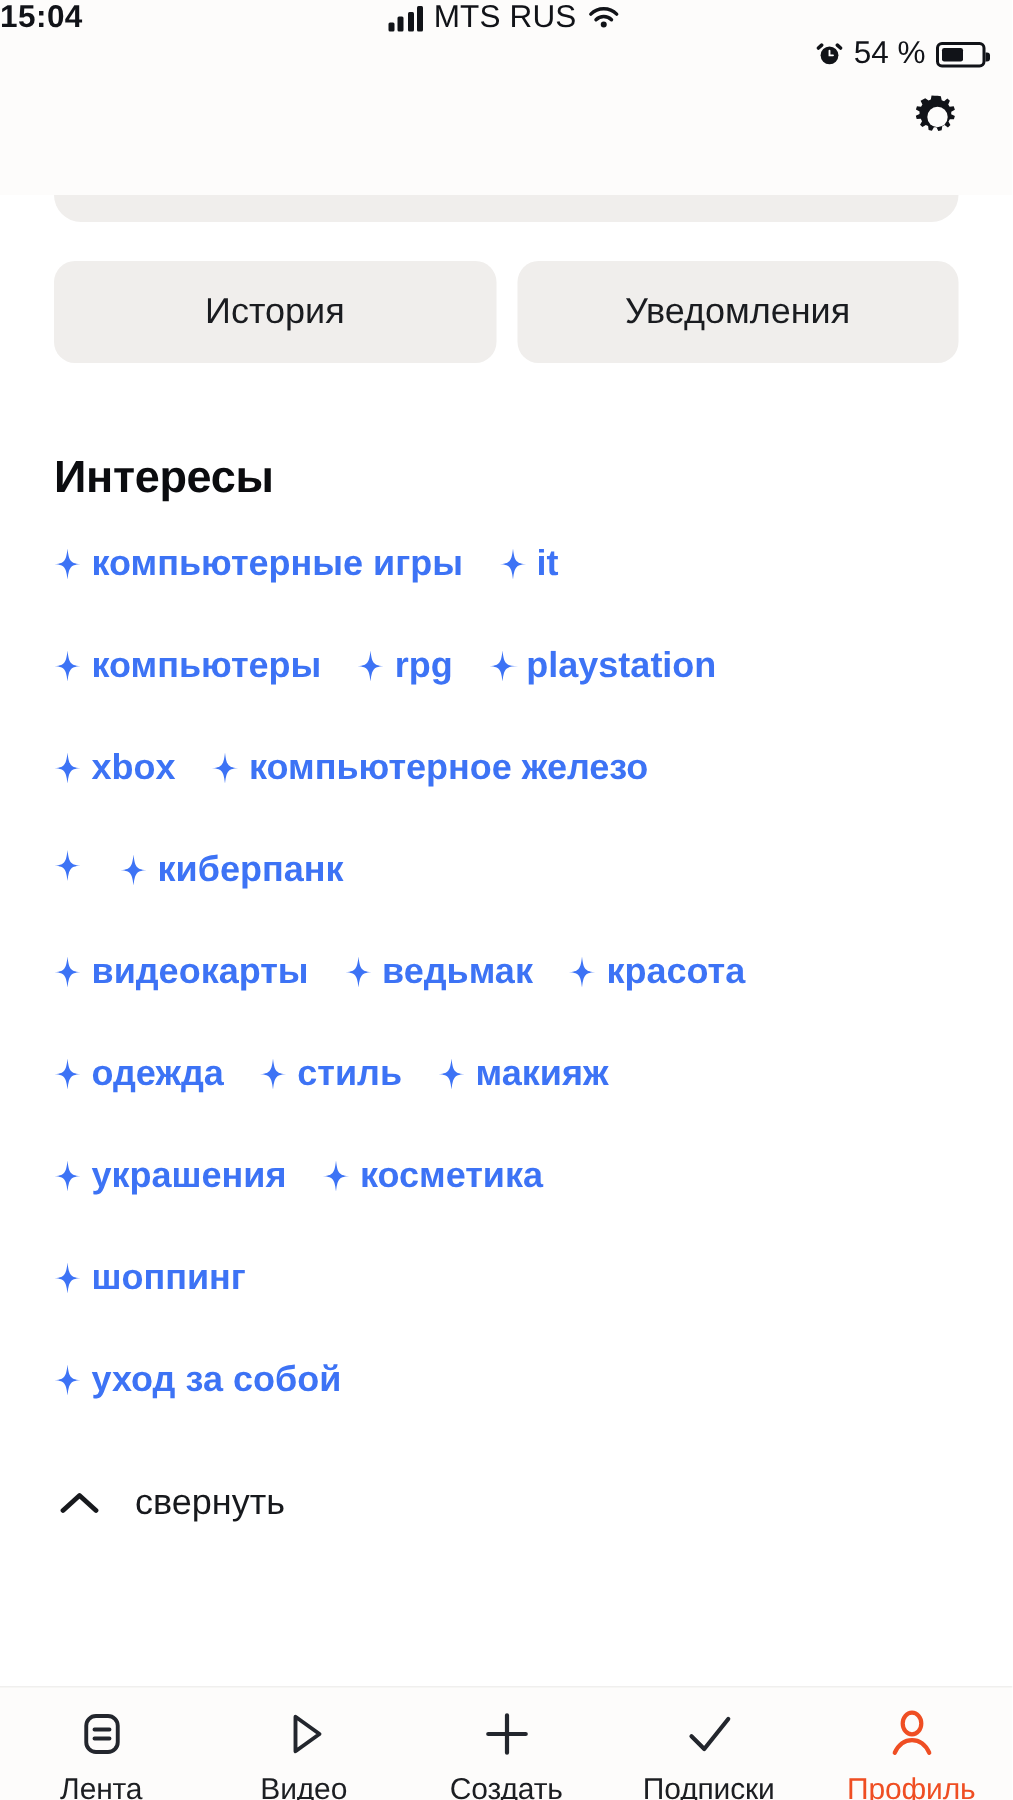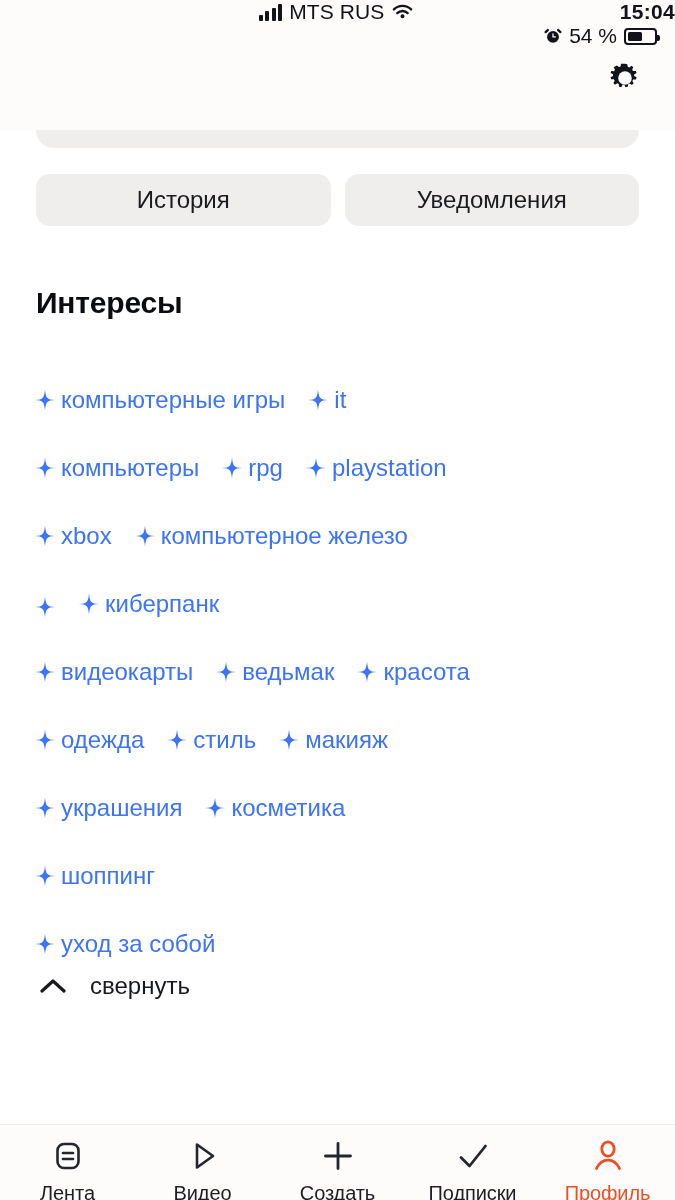--- a/index.html
+++ b/index.html
@@ -50,22 +50,22 @@
 
   .carrier {
     font-size: 21px;
     color: #111318;
     letter-spacing: 0.1px;
   }
   .wifi-icon { width: 23px; height: 18px; display:block; }
 
   .status-time {
     position: absolute;
-    left: 0; right: 0;
-    text-align: right;
+    left: 0; right: 16px;
+    text-align: left;
     font-size: 21px;
     font-weight: bold;
     color: #111318;
     letter-spacing: 0.3px;
   }
 
   .status-right {
     margin-left: auto;
     display: flex;
     align-items: center;
@@ -137,21 +137,21 @@
     border-radius: 0 0 18px 18px;
   }
 
   .pill-row {
     display: flex;
     gap: 14px;
     padding: 26px 36px 0 36px;
   }
   .pill {
     flex: 1 1 0;
-    height: 52px;
+    height: 68px;
     background: #f0eeec;
     border-radius: 14px;
     display: flex;
     align-items: center;
     justify-content: center;
     font-size: 24px;
     color: #1a1c20;
     cursor: pointer;
   }
 
@@ -161,23 +161,24 @@
     font-weight: bold;
     color: #0b0c0f;
     letter-spacing: -0.2px;
   }
 
   .tags {
     padding: 26px 34px 0 34px;
   }
   .tag-line {
     display: flex;
-    align-items: flex-end;
+    align-items: flex-start;
     flex-wrap: nowrap;
     height: 68px;
+    font-weight: bold;
   }
   .tag {
     display: inline-flex;
     align-items: center;
     gap: 5px;
     margin-right: 22px;
     color: #3d73f5;
     font-size: 24px;
     cursor: pointer;
     white-space: nowrap;

